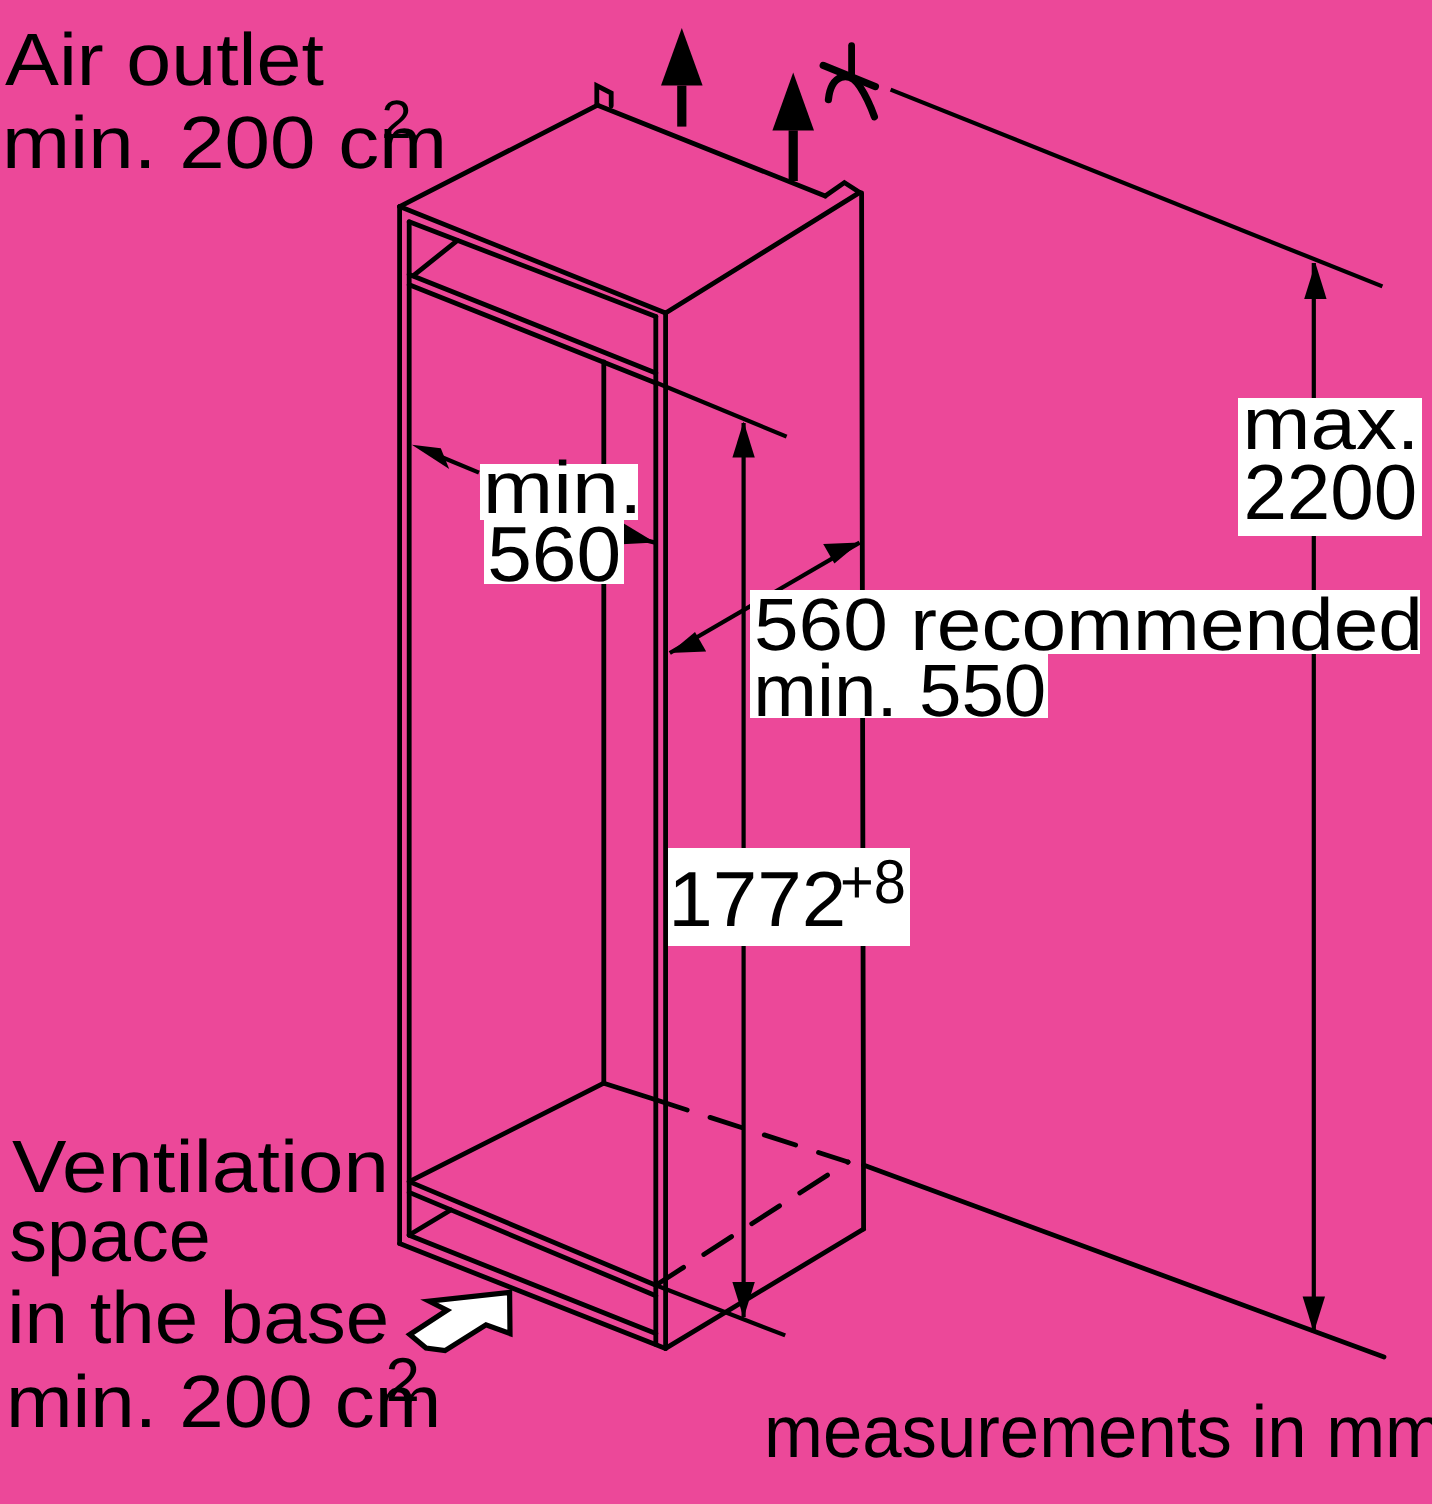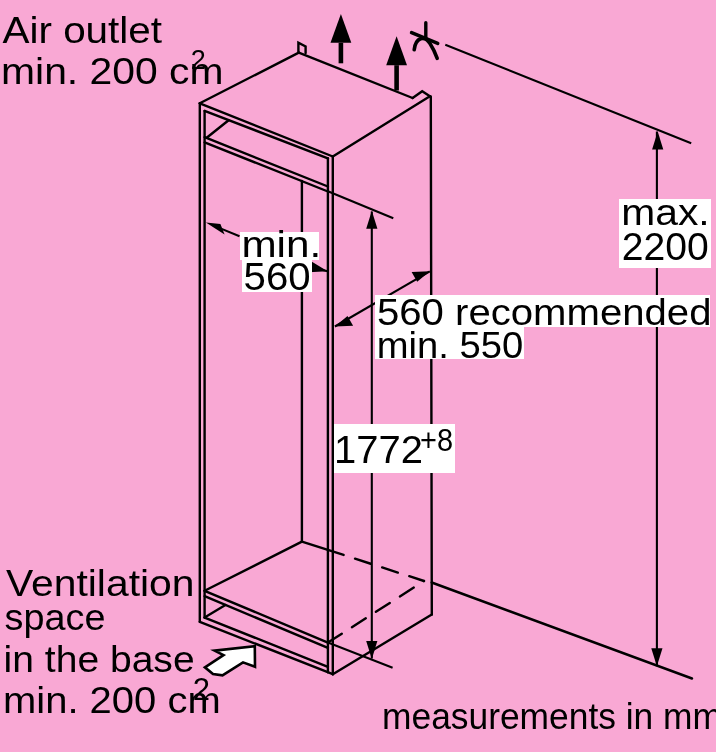--- a/index.html
+++ b/index.html
@@ -1,16 +1,16 @@
 <!DOCTYPE html>
 <html><head>
 <meta charset="utf-8">
 <style>
   html,body{margin:0;padding:0;background:#fff;}
-  #page{position:relative;width:716px;height:752px;overflow:hidden;background:#f9a8d4;text-decoration:underline;}
+  #page{position:relative;width:716px;height:752px;overflow:hidden;background:#ec4899;text-decoration:underline;}
   svg{position:absolute;left:0;top:0;}
   text{font-family:"Liberation Sans",sans-serif;fill:#000;}
 </style>
 </head>
 <body>
 <div id="page">
 <svg width="716" height="752" viewBox="0 0 716 752">
   <g stroke="#000" stroke-width="2.4" fill="none" stroke-linecap="round">
 
     <line x1="199.8" y1="103.3" x2="199.8" y2="621.8"></line>

